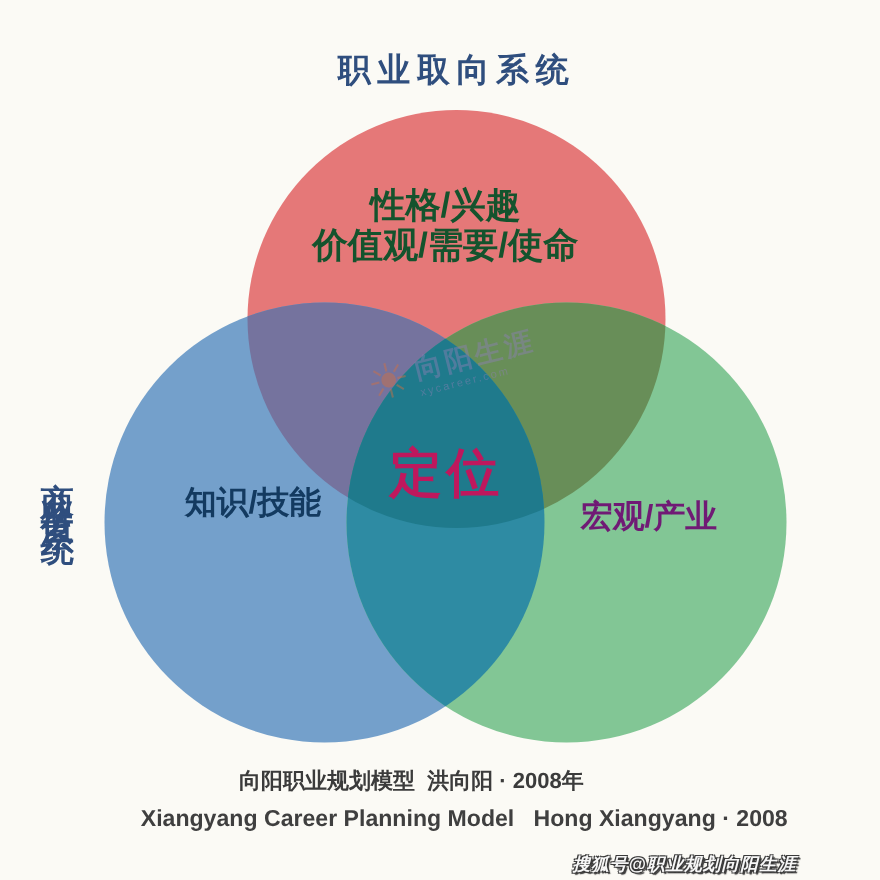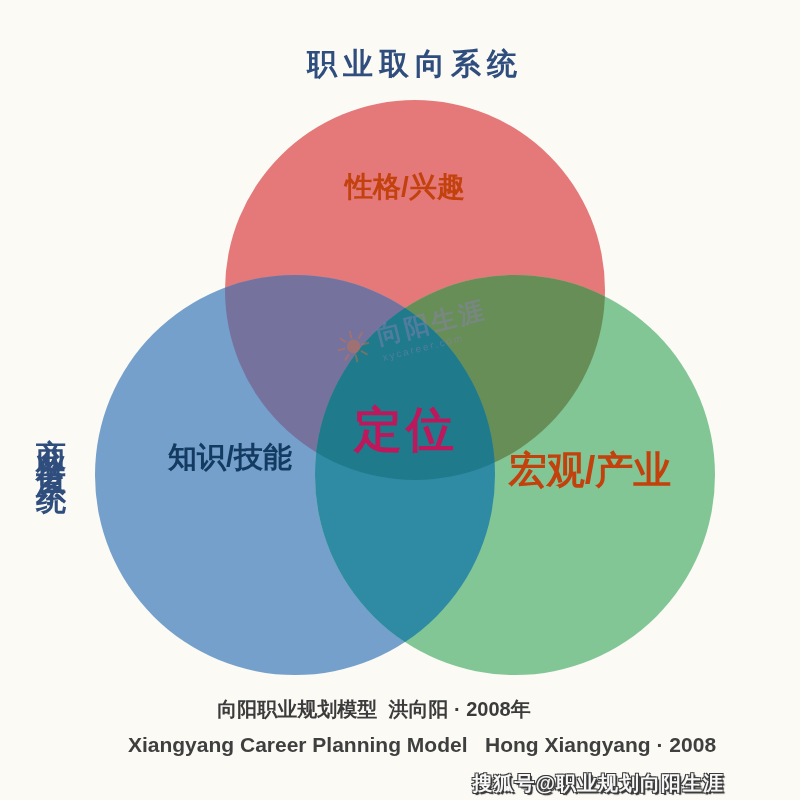--- a/index.html
+++ b/index.html
@@ -27,29 +27,29 @@
     writing-mode: vertical-rl;
     font-size: 30px; font-weight: bold;
     color: #2f4e7e; letter-spacing: 9px;
   }
   .side-left  { left: 30px;  top: 414px; }
   .side-right { left: 731px; top: 412px; }
 
   .set-label { text-align: center; font-weight: bold; }
   .red-label {
     top: 168px; left: 155px; width: 500px;
-    font-size: 28px; line-height: 37px; color: #c2410c;
+    font-size: 32px; line-height: 37px; color: #14532d;
   }
   .blue-label {
     top: 436px; left: 30px; width: 400px;
     font-size: 29px; line-height: 42px; color: #133a60;
   }
   .green-label {
     top: 449px; left: 390px; width: 400px;
-    font-size: 38px; line-height: 42px; color: #c2410c;
+    font-size: 29px; line-height: 42px; color: #701a75;
   }
   .center-label {
     top: 398px; left: 156px; width: 500px;
     text-align: center;
     font-size: 48px; font-weight: 900;
     letter-spacing: 4px; color: #be185d;
   }
 
   .footer-cn {
     top: 696px; left: 0; width: 748px;
@@ -69,27 +69,28 @@
     display: flex; align-items: center;
     pointer-events: none;
   }
   .wm-sun { font-size: 44px; color: #d4703f; line-height: 44px; }
   .wm-text { margin-left: 6px; }
   .wm-brand { font-size: 25px; font-weight: bold; color: #8d7fb5; letter-spacing: 3px; }
   .wm-domain { font-size: 10px; color: #8d7fb5; letter-spacing: 2px; }
 
   .sohu-watermark {
     right: 4px; bottom: 3px;
-    font-size: 20px; font-weight: bold;
+    font-size: 16px; font-weight: bold;
     color: #f7f7f7;
     text-shadow:
       1px 1px 0 #3a3a3a, -1px -1px 0 #3a3a3a,
       1px -1px 0 #3a3a3a, -1px 1px 0 #3a3a3a,
       2px 2px 1px #2c2c2c;
     letter-spacing: 1px;
+    font-style: italic;
   }
 </style>
 </head>
 <body>
 
 <div class="stage">
 
   <svg class="venn-svg" width="800" height="800" viewBox="0 0 800 800">
     <defs>
       <clipPath id="cpR">
@@ -125,20 +126,21 @@
       </g>
     </g>
   </svg>
 
   <div class="abs top-title">职业取向系统</div>
   <div class="abs side-label side-left">商业价值系统</div>
   <div class="abs side-label side-right">职业机会系统</div>
 
   <div class="abs set-label red-label">
     <div>性格/兴趣</div>
+    <div>价值观/需要/使命</div>
   </div>
   <div class="abs set-label blue-label">
     <div>知识/技能</div>
   </div>
   <div class="abs set-label green-label">
     <div>宏观/产业</div>
   </div>
 
   <div class="abs center-label">定位</div>
 

